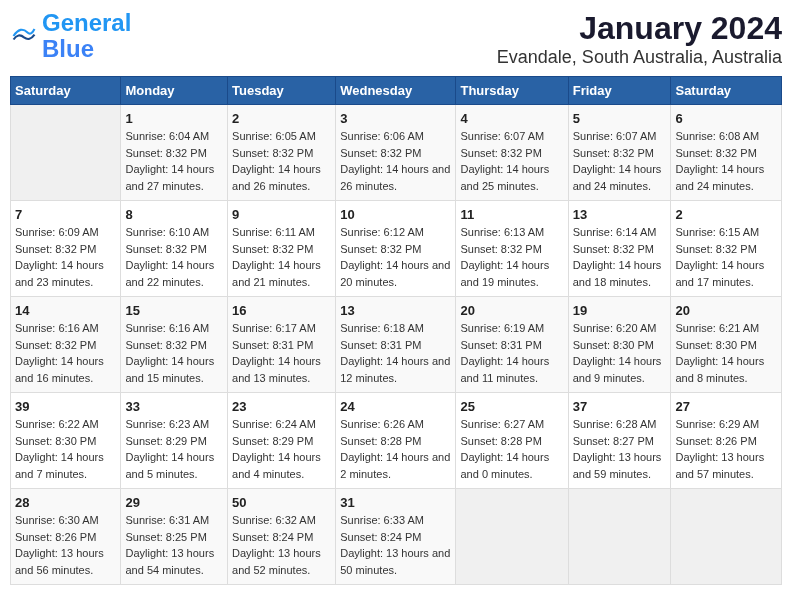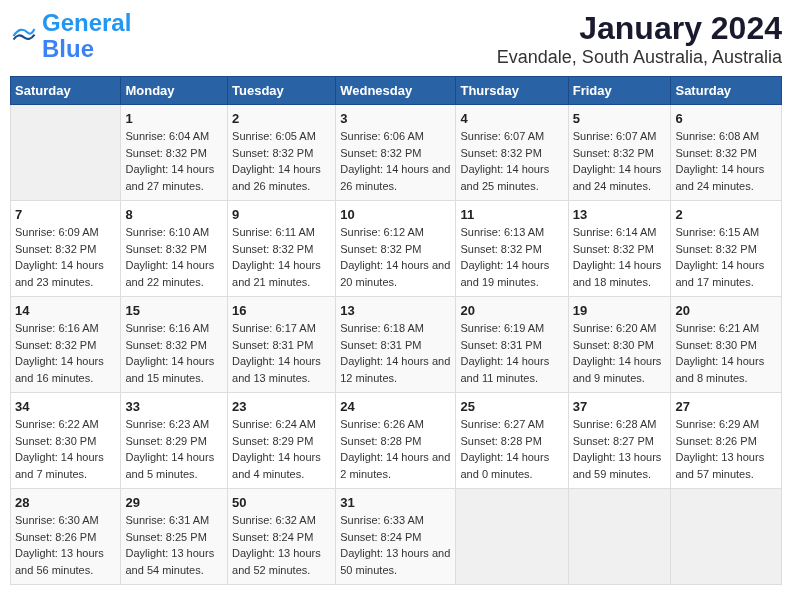--- a/index.html
+++ b/index.html
@@ -206,21 +206,21 @@
           <span class="day-number">19</span>
           <div class="day-info">Sunrise: 6:20 AM<br>Sunset: 8:30 PM<br>Daylight: 14 hours and 9 minutes.</div>
         </td>
         <td>
           <span class="day-number">20</span>
           <div class="day-info">Sunrise: 6:21 AM<br>Sunset: 8:30 PM<br>Daylight: 14 hours and 8 minutes.</div>
         </td>
       </tr>
       <tr>
         <td>
-          <span class="day-number">34</span>
+          <span class="day-number">39</span>
           <div class="day-info">Sunrise: 6:22 AM<br>Sunset: 8:30 PM<br>Daylight: 14 hours and 7 minutes.</div>
         </td>
         <td>
           <span class="day-number">33</span>
           <div class="day-info">Sunrise: 6:23 AM<br>Sunset: 8:29 PM<br>Daylight: 14 hours and 5 minutes.</div>
         </td>
         <td>
           <span class="day-number">23</span>
           <div class="day-info">Sunrise: 6:24 AM<br>Sunset: 8:29 PM<br>Daylight: 14 hours and 4 minutes.</div>
         </td>

